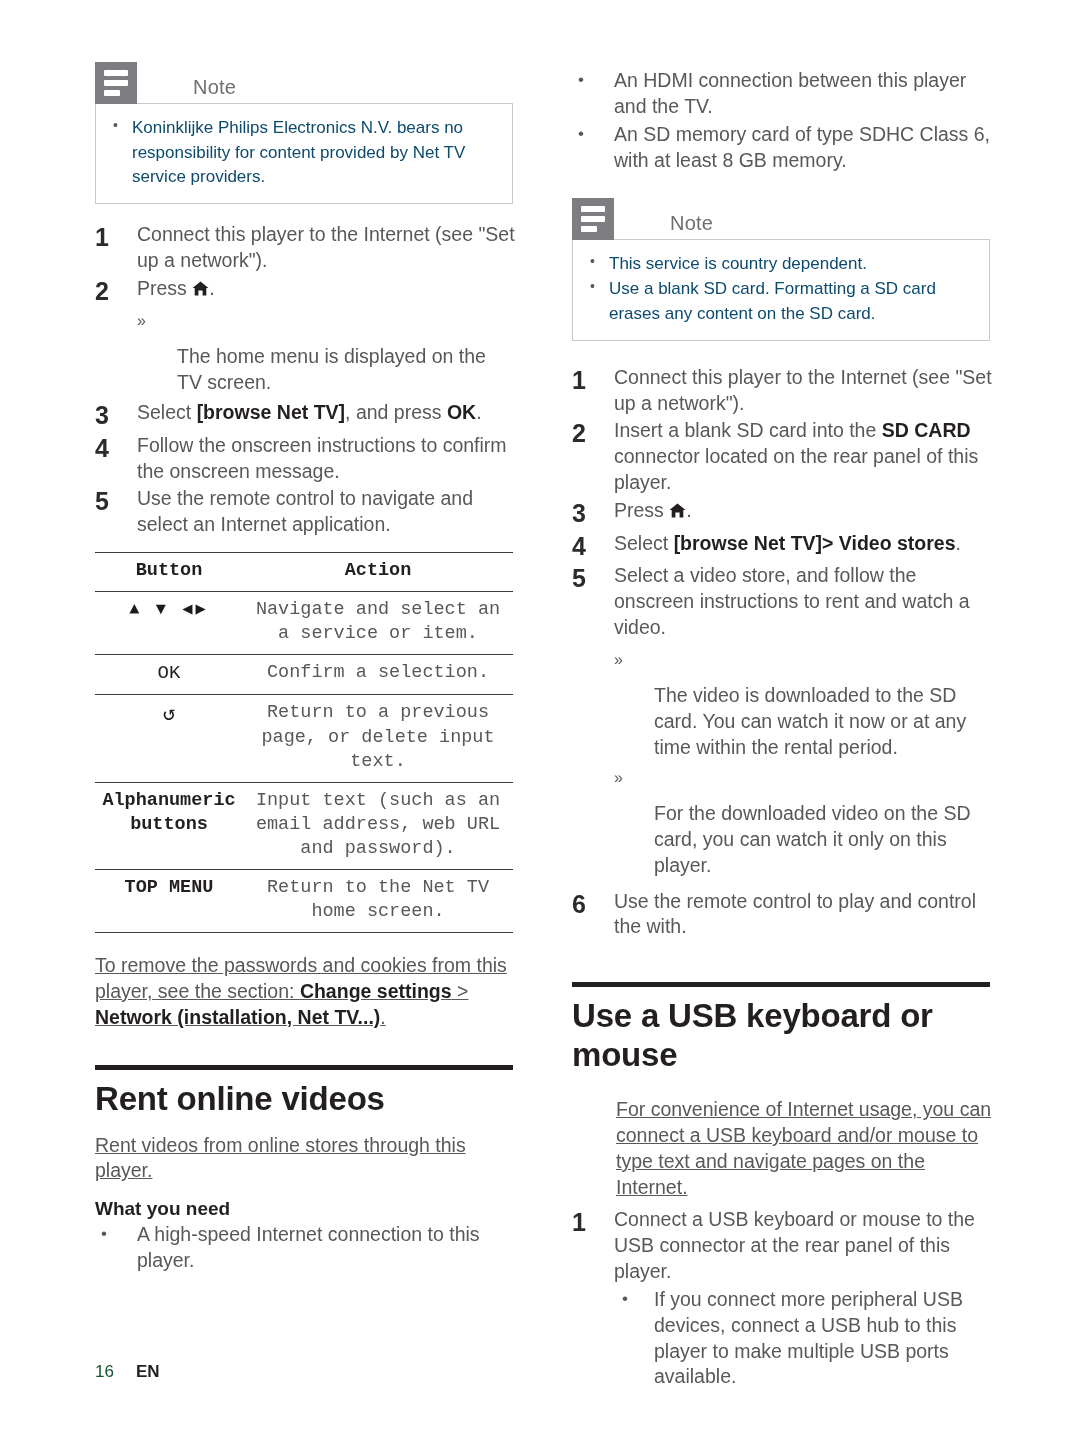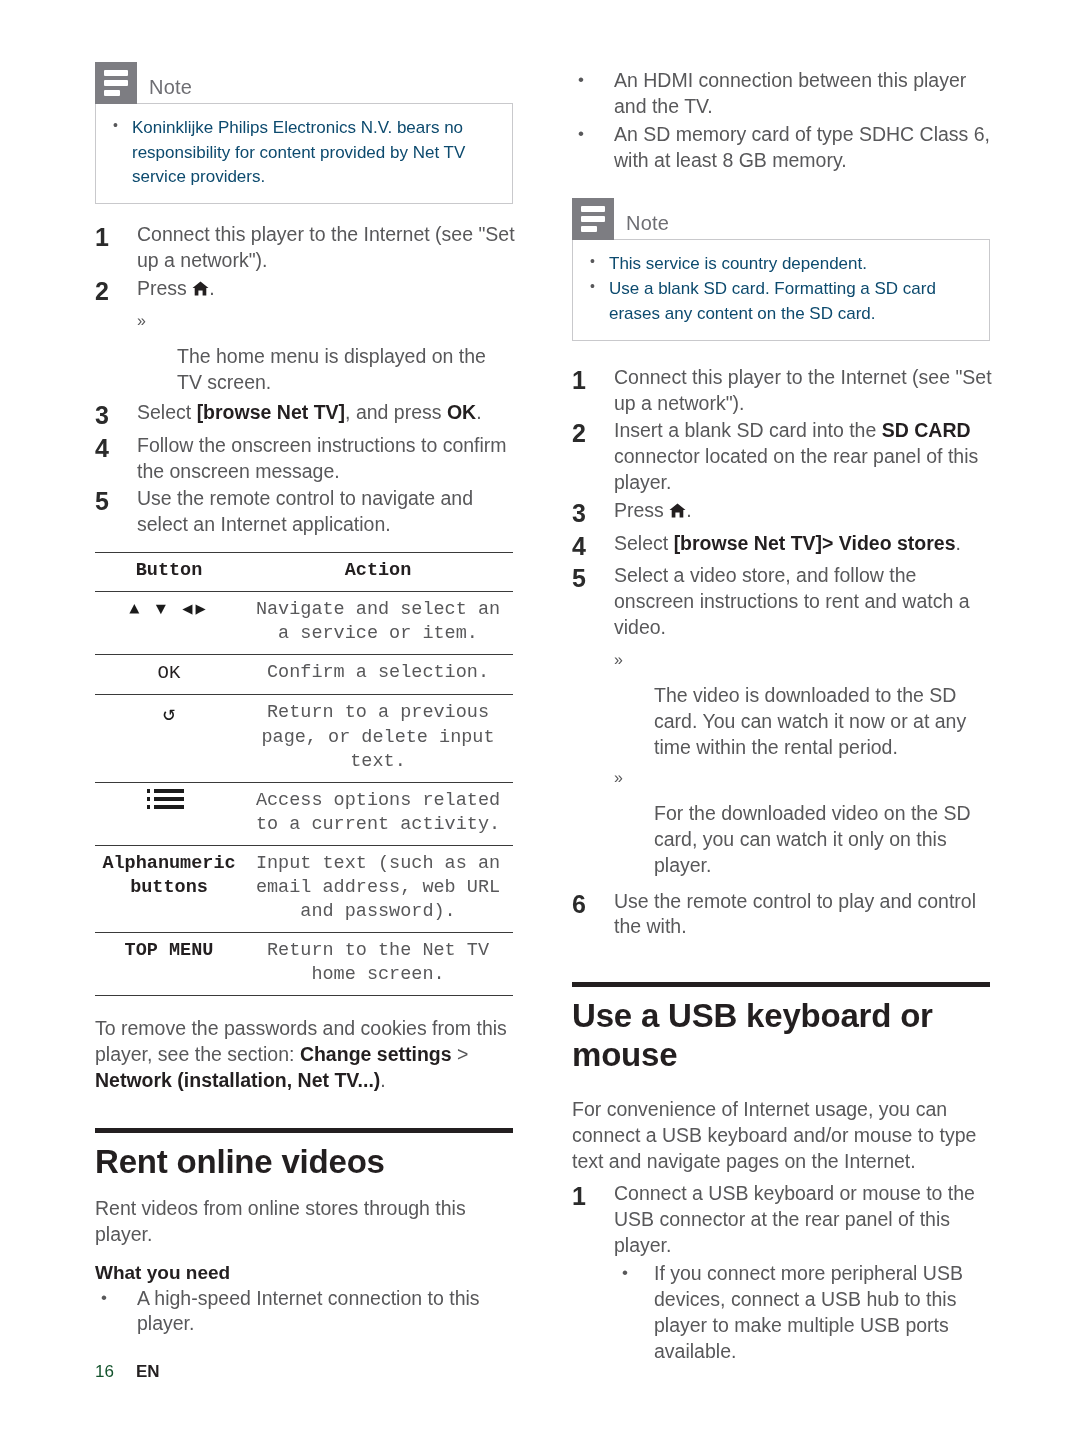--- a/index.html
+++ b/index.html
@@ -13,21 +13,21 @@
     overflow:hidden;
   }
   .page { position:absolute; inset:0; }
 
   .col { position:absolute; top:60px; width:420px; }
   .col-left  { left:95px; }
   .col-right { left:572px; }
 
   
   .note { margin:0 0 6px 0; width:418px; }
-  .note-head { display:flex; align-items:flex-end; height:44px; }
+  .note-head { display:flex; align-items:flex-end; height:44px;gap:44px; }
   .note-icon {
     width:42px; height:42px; background:#7d7d82;
     display:flex; flex-direction:column; justify-content:center;
     align-items:center; gap:4px; flex:0 0 auto;
   }
   .note-icon i { display:block; background:#ffffff; height:6px; border-radius:1px; }
   .note-icon i.b1 { width:24px; }
   .note-icon i.b2 { width:24px; }
   .note-icon i.b3 { width:16px; margin-right:8px; }
   .note-title {
@@ -91,21 +91,21 @@
   .listicon i { display:block; height:4px; background:#1b1b1b; margin-bottom:4px; position:relative; }
   .listicon i::before{ content:""; position:absolute; left:-7px; top:0; width:3px; height:4px; background:#1b1b1b;}
 
   
   .section { margin-top:26px; }
   .section-rule { border-top:5px solid #231f20; width:418px; margin-bottom:10px; }
   .section-title {
     font-size:33px; font-weight:bold; color:#231f20;
     line-height:1.18; margin:0 0 14px 0; letter-spacing:-.2px;
   }
-  .para { font-size:19.5px; line-height:1.33; color:#58585a; margin:0 0 14px 0; }
+  .para { font-size:19.5px; line-height:1.33; color:#58585a; margin:0 0 14px 0;text-decoration:underline; }
   .para b { color:#231f20; font-weight:bold; }
   .subhead { font-size:19px; font-weight:bold; color:#231f20; margin:13px 0 2px 0; }
 
   
   .footer { position:absolute; left:95px; top:1362px; font-size:17px; color:#231f20; }
   .footer .pg { color:#14532d; }
   .footer .lang { font-weight:bold; margin-left:22px; }
 </style>
 </head>
 <body>
@@ -178,26 +178,20 @@
       </tr>
       <tr>
         <td class="c1"><span class="ok">OK</span></td>
         <td>Confirm a selection.</td>
       </tr>
       <tr>
         <td class="c1"><span class="ret">↺</span></td>
         <td>Return to a previous page, or delete input text.</td>
       </tr>
       <tr>
-        <td class="c1">
-          <span class="listicon"><i></i><i></i><i></i></span>
-        </td>
-        <td>Access options related to a current activity.</td>
-      </tr>
-      <tr>
         <td class="c1 bold">Alphanumeric buttons</td>
         <td>Input text (such as an email address, web URL and password).</td>
       </tr>
       <tr>
         <td class="c1 bold">TOP MENU</td>
         <td>Return to the Net TV home screen.</td>
       </tr>
     </tbody>
       </table>
 
@@ -289,21 +283,21 @@
       </li>
       <li class="step" style="margin-top:10px;">
         <span class="step-num">6</span>
         <span class="step-body">Use the remote control to play and control the with.</span>
       </li>
     </ul>
 
     <div class="section" style="margin-top:42px;">
       <div class="section-rule"></div>
       <h1 class="section-title" style="margin-bottom:22px;">Use a USB keyboard or mouse</h1>
-      <p class="para" style="margin-bottom:6px;">For convenience of Internet usage, you can connect a USB keyboard and/or mouse to type text and navigate pages on the Internet.</p>
+      <p class="para" style="margin-bottom:6px;margin-left:44px;">For convenience of Internet usage, you can connect a USB keyboard and/or mouse to type text and navigate pages on the Internet.</p>
       <ul class="steps">
         <li class="step" style="display:block;">
           <div style="display:flex;">
             <span class="step-num">1</span>
             <span class="step-body">Connect a USB keyboard or mouse to the USB connector at the rear panel of this player.</span>
           </div>
           <ul class="bullets" style="margin-left:42px;margin-top:2px;">
             <li class="bullet indent">
               <span class="bullet-mark">•</span>
               <span class="bullet-text">If you connect more peripheral USB devices, connect a USB hub to this player to make multiple USB ports available.</span>

